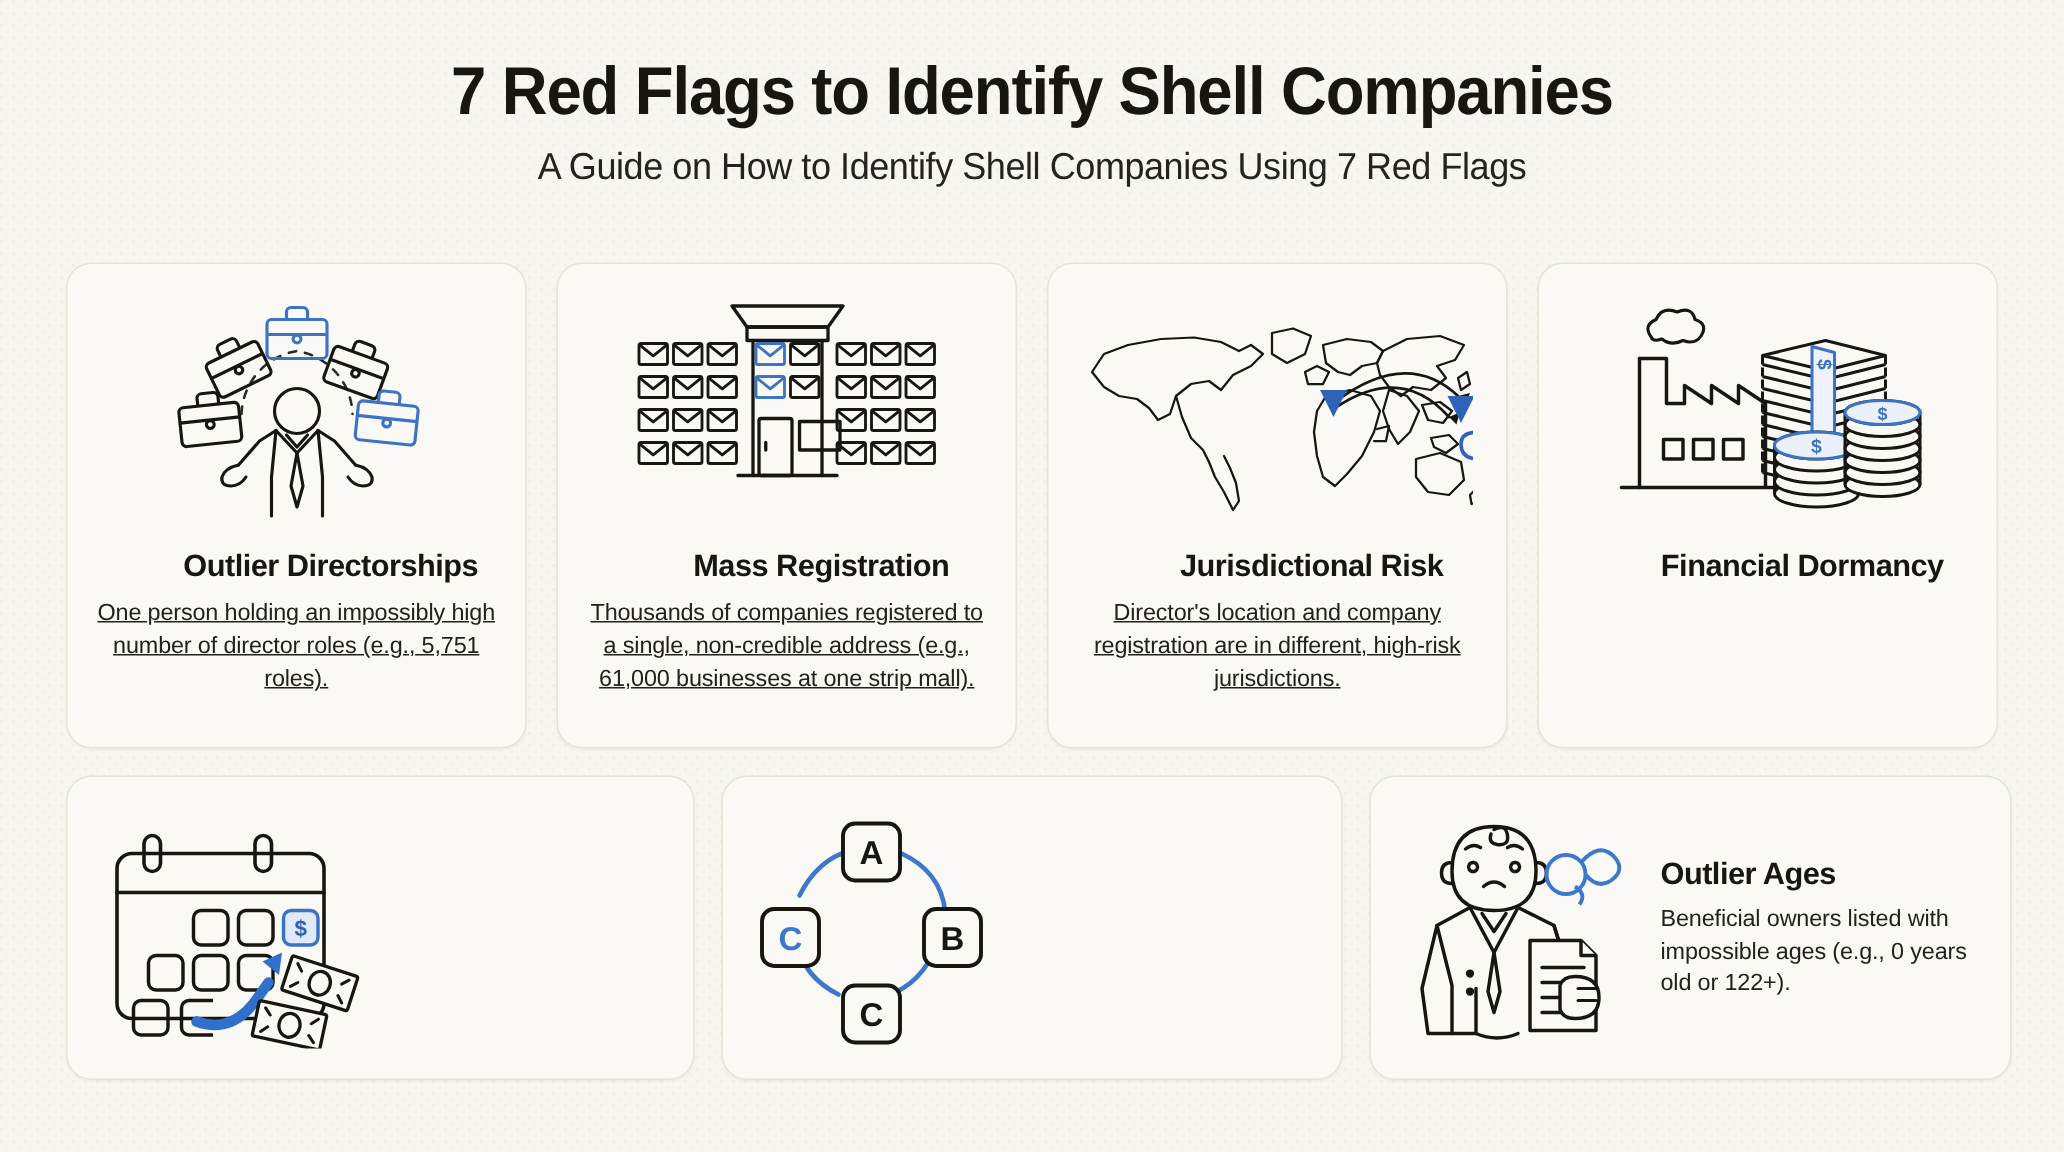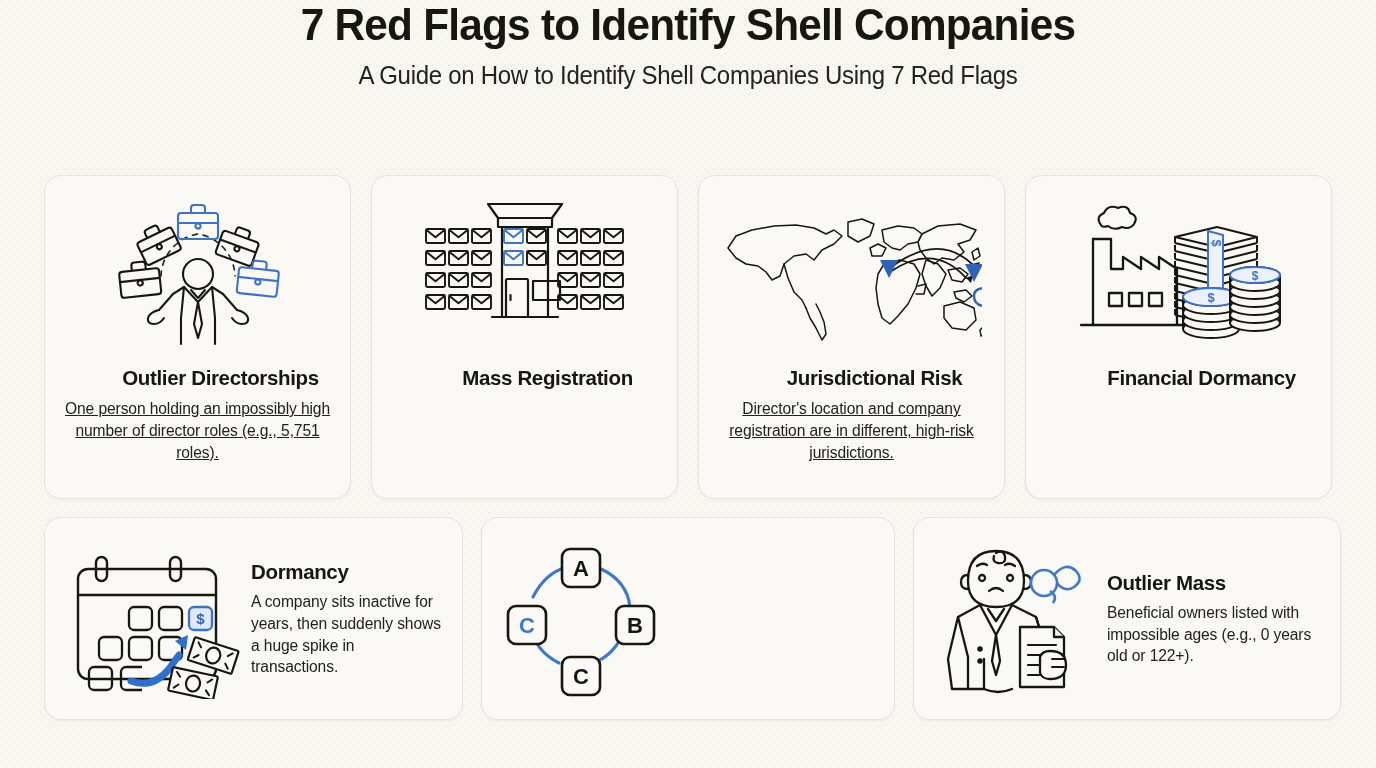--- a/index.html
+++ b/index.html
@@ -22,20 +22,21 @@
   }
 
   #infographic {
     position: relative;
     width: 1376px;
     height: 768px;
   }
 
   
   .header {
+    padding-top: 36px;
     text-align: center;
   }
   .title {
     font-size: 45px;
     font-weight: 700;
     letter-spacing: -0.8px;
     color: #18170f;
     line-height: 1.12;
     transform: scaleX(0.94);
   }
@@ -277,20 +278,21 @@
             <rect x="123" y="80" width="27" height="19"></rect>
           </g>
 
           <use href="#envb" x="94" y="28"></use>
             <use href="#env" x="117" y="28"></use>
           <use href="#envb" x="94" y="50"></use>
             <use href="#env" x="117" y="50"></use>
         </svg>
       </div>
       <div class="card-title">Mass Registration</div>
+      <div class="card-body">Thousands of companies registered to a single, non-credible address (e.g., 61,000 businesses at one strip mall).</div>
     </div>
 
     <div class="card card-top">
       <div class="art">
         <svg width="260" height="140" viewBox="0 0 260 140">
           <g fill="none" stroke="#17160f" stroke-width="1.5" stroke-linejoin="round" stroke-linecap="round">
 
             <path d="M6 40 L14 28 L30 22 L52 18 L74 17 L92 20 L104 26 L112 22 L120 28 L112 36 L100 42 L92 52 L84 46 L72 48 L62 56 L58 68 L50 72 L44 64 L36 58 L24 56 L14 50 Z"></path>
             <path d="M62 56 L66 70 L72 84 L80 92 L84 100"></path>
             <path d="M84 100 L88 110 L94 120 L100 132 L104 126 L102 114 L98 104 L94 96"></path>
@@ -455,24 +457,20 @@
             <ellipse cx="23" cy="12" rx="7" ry="8" fill="none" stroke="#17160f" stroke-width="2.2"></ellipse>
             <path d="M5 4 L9 8 M41 4 L37 8 M5 20 L9 16 M41 20 L37 16" stroke="#17160f" stroke-width="2" stroke-linecap="round"></path>
           </g>
           <g transform="translate(110,128) rotate(12)">
             <rect x="0" y="0" width="46" height="24" rx="1.5" fill="#faf9f5" stroke="#17160f" stroke-width="2.2"></rect>
             <ellipse cx="23" cy="12" rx="7" ry="8" fill="none" stroke="#17160f" stroke-width="2.2"></ellipse>
             <path d="M5 4 L9 8 M41 4 L37 8 M5 20 L9 16 M41 20 L37 16" stroke="#17160f" stroke-width="2" stroke-linecap="round"></path>
           </g>
         </svg>
       </div>
-      <div class="text">
-        <div class="card-title">Dormancy</div>
-        <div class="card-body">A company sits inactive for years, then suddenly shows a huge spike in transactions.</div>
-      </div>
     </div>
 
     <div class="card card-bottom c6">
       <div class="art">
         <svg width="165" height="160" viewBox="0 0 165 160">
 
           <g fill="none" stroke="#3d78cc" stroke-width="3.1" stroke-linecap="round">
             <path d="M101 30 q26 12 29 38"></path>
             <path d="M122 97 q-12 24 -36 29"></path>
             <path d="M59 124 q-24 -12 -28 -36"></path>
@@ -552,19 +550,19 @@
           <g fill="#faf9f5" stroke="#17160f" stroke-width="2.3" stroke-linejoin="round">
             <path d="M118 112 q16 0 16 14 q0 14 -16 14 q-8 0 -10 -6 l0 -16 q2 -6 10 -6 Z"></path>
           </g>
           <g fill="none" stroke="#17160f" stroke-width="2" stroke-linecap="round">
             <line x1="120" y1="120" x2="132" y2="120"></line>
             <line x1="120" y1="128" x2="132" y2="128"></line>
           </g>
         </svg>
       </div>
       <div class="text">
-        <div class="card-title">Outlier Mass</div>
+        <div class="card-title">Outlier Ages</div>
         <div class="card-body">Beneficial owners listed with impossible ages (e.g., 0 years old or 122+).</div>
       </div>
     </div>
   </div>
 
 </div>
 
 </body></html>

